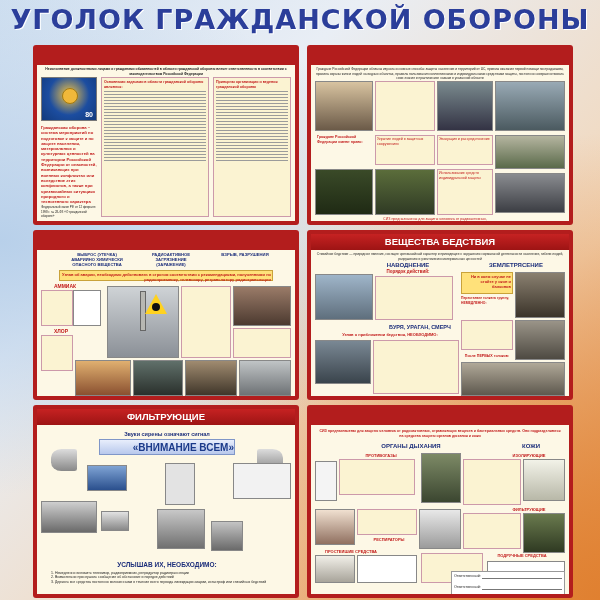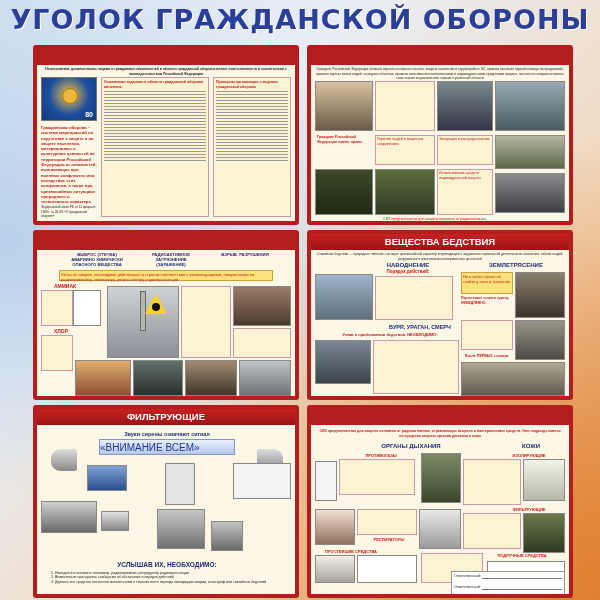--- a/index.html
+++ b/index.html
@@ -9,21 +9,21 @@
 .title{position:absolute;left:0;top:4px;width:600px;text-align:center;font-weight:bold;font-size:27px;color:#2b3e9a;letter-spacing:1px;font-family:"DejaVu Sans",sans-serif;text-shadow:1px 1px 0 #fff}
 .panel{position:absolute;background:#b31d1d;border-radius:3px;padding:4px}
 .panel .hd{height:16px;background:linear-gradient(#c62222,#9d1414);color:#fff;font-size:9.5px;text-align:center;line-height:16px;font-weight:bold;text-transform:none}
 .panel .body{position:absolute;left:4px;right:4px;top:20px;bottom:4px;background:#fdf8e6;overflow:hidden}
 .txt{font-size:3.6px;line-height:4.6px;color:#222}
 .tb{position:absolute;background:#fbf3d2;border:0.5px solid #c9a;}
 .ph{position:absolute;border:0.5px solid #888}
 .red{color:#c21a1a}
 .bh{font-weight:bold}
 .sub{position:absolute;font-size:5px;font-weight:bold;color:#1b2d7a;text-align:center}
-.banner{position:absolute;background:#ffe17a;border:0.5px solid #c9a23a;font-size:4px;color:#c21a1a;font-weight:normal;text-align:left}
+.banner{position:absolute;background:#ffe17a;border:0.5px solid #c9a23a;font-size:4px;color:#c21a1a;font-weight:bold;text-align:right}
 .bullet{position:absolute;font-size:3.5px;line-height:4.3px;color:#222}
 .line{height:1.2px;background:#9b9b9b;margin:1.8px 0}
 </style>
 </head>
 <body>
 
 <div class="bgwave"></div>
 
 <div class="title">УГОЛОК ГРАЖДАНСКОЙ ОБОРОНЫ</div>
 

